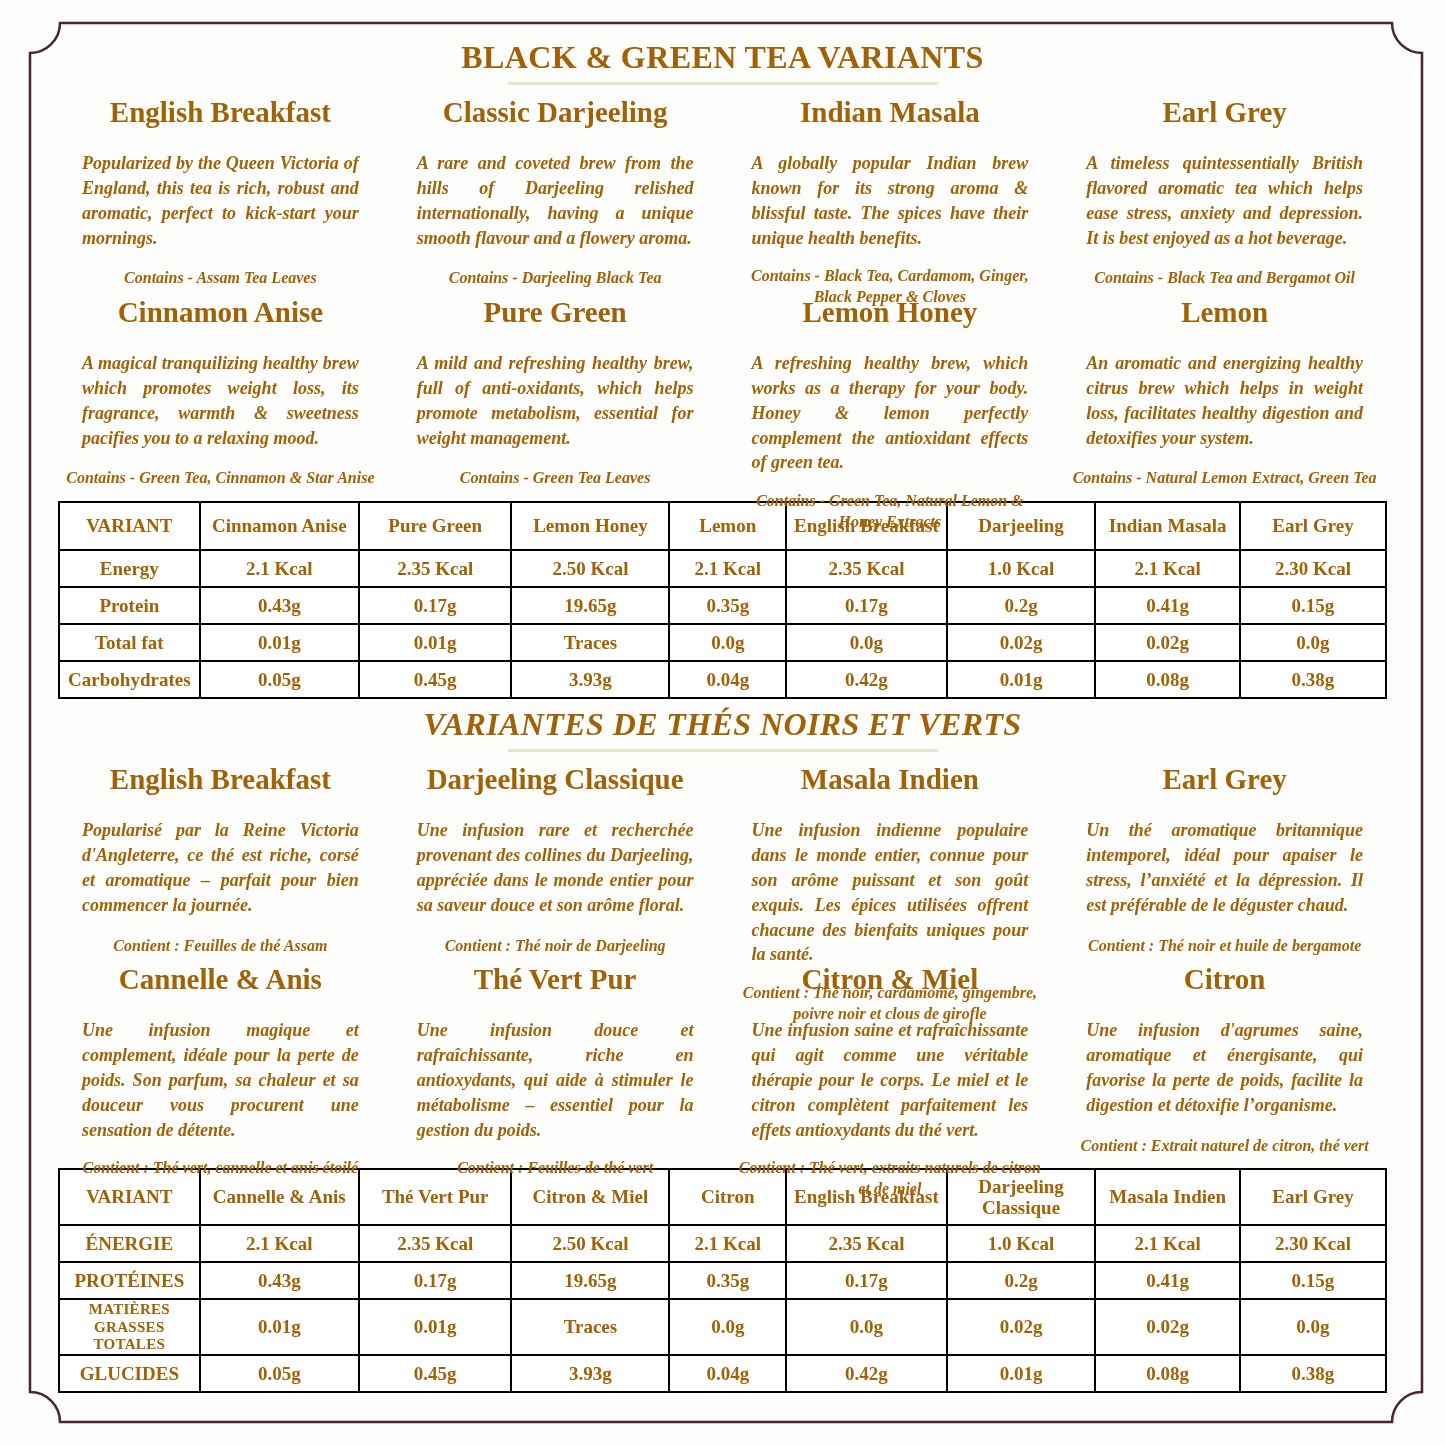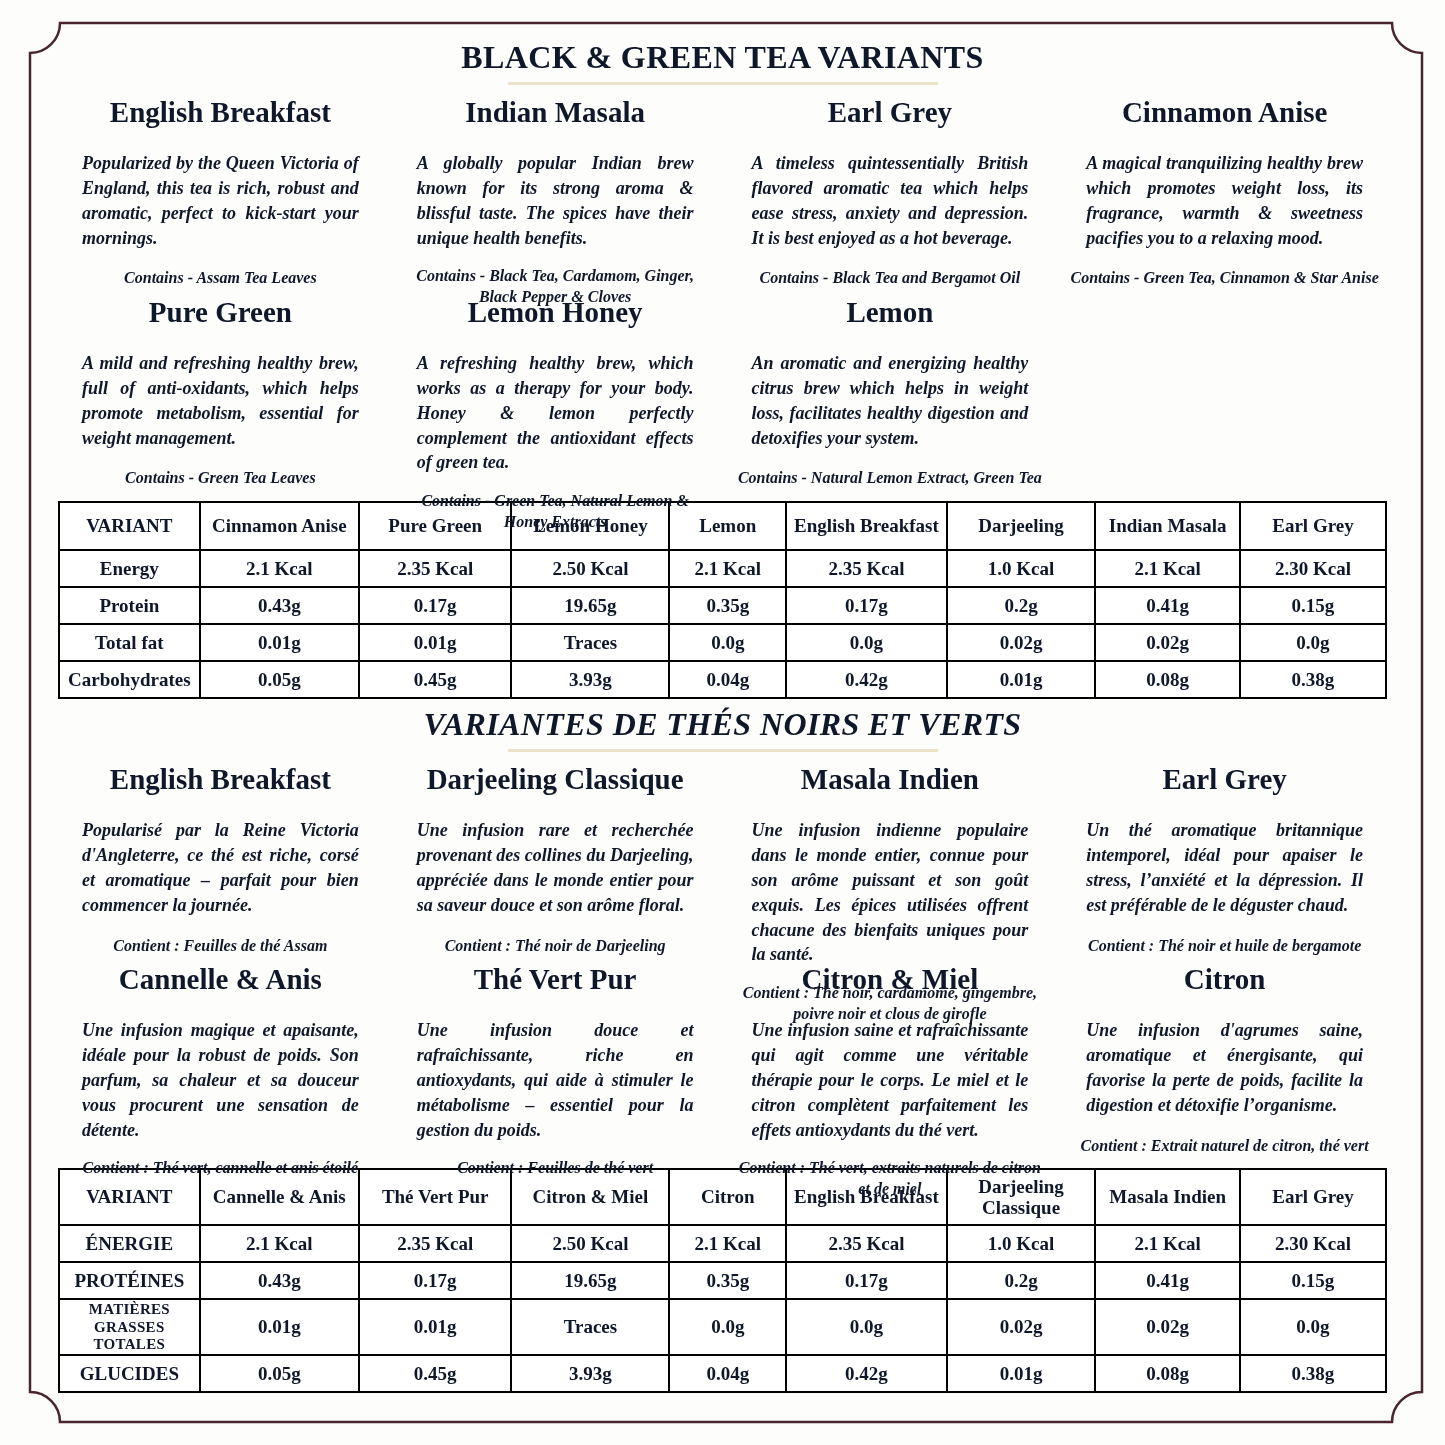--- a/index.html
+++ b/index.html
@@ -1,20 +1,20 @@
 <!DOCTYPE html>
 <html style="--underline: #ebe4c9;"><head>
 <meta charset="utf-8">
 <style>
   html,body{margin:0;padding:0;background:#ffffff;}
   .page{
     position:relative;
     width:1445px;height:1445px;
     background:#fdfdfb;
-    color:#0f172a;
+    color:#a16207;
     font-family:"Liberation Serif","DejaVu Serif",serif;
     overflow:hidden;
   }
   .frame{position:absolute;left:0;top:0;pointer-events:none;}
   .content{position:relative;padding:40px 58px 0;}
   .section-title{
     margin:0;text-align:center;
     font-size:32px;font-weight:700;letter-spacing:.4px;
     line-height:1.1;
   }
@@ -63,20 +63,25 @@
   <div class="content">
 
     <section>
       <h1 class="section-title">BLACK &amp; GREEN TEA VARIANTS</h1>
       <div class="title-underline"></div>
       <div class="cards" id="en-cards">
           <div class="tea-card">
             <h3 class="tea-name">English Breakfast</h3>
             <p class="tea-desc">Popularized by the Queen Victoria of England, this tea is rich, robust and aromatic, perfect to kick-start your mornings.</p>
             <div class="tea-contains">Contains - Assam Tea Leaves</div>
+          </div>
+          <div class="tea-card">
+            <h3 class="tea-name">Classic Darjeeling</h3>
+            <p class="tea-desc">A rare and coveted brew from the hills of Darjeeling relished internationally, having a unique smooth flavour and a flowery aroma.</p>
+            <div class="tea-contains">Contains - Darjeeling Black Tea</div>
           </div>
           <div class="tea-card">
             <h3 class="tea-name">Indian Masala</h3>
             <p class="tea-desc">A globally popular Indian brew known for its strong aroma &amp; blissful taste. The spices have their unique health benefits.</p>
             <div class="tea-contains">Contains - Black Tea, Cardamom, Ginger, Black Pepper &amp; Cloves</div>
           </div>
           <div class="tea-card">
             <h3 class="tea-name">Earl Grey</h3>
             <p class="tea-desc">A timeless quintessentially British flavored aromatic tea which helps ease stress, anxiety and depression. It is best enjoyed as a hot beverage.</p>
             <div class="tea-contains">Contains - Black Tea and Bergamot Oil</div>
@@ -195,21 +200,21 @@
             <p class="tea-desc">Une infusion indienne populaire dans le monde entier, connue pour son arôme puissant et son goût exquis. Les épices utilisées offrent chacune des bienfaits uniques pour la santé.</p>
             <div class="tea-contains">Contient : Thé noir, cardamome, gingembre, poivre noir et clous de girofle</div>
           </div>
           <div class="tea-card">
             <h3 class="tea-name">Earl Grey</h3>
             <p class="tea-desc">Un thé aromatique britannique intemporel, idéal pour apaiser le stress, l’anxiété et la dépression. Il est préférable de le déguster chaud.</p>
             <div class="tea-contains">Contient : Thé noir et huile de bergamote</div>
           </div>
           <div class="tea-card">
             <h3 class="tea-name">Cannelle &amp; Anis</h3>
-            <p class="tea-desc">Une infusion magique et apaisante, idéale pour la robust de poids. Son parfum, sa chaleur et sa douceur vous procurent une sensation de détente.</p>
+            <p class="tea-desc">Une infusion magique et complement, idéale pour la perte de poids. Son parfum, sa chaleur et sa douceur vous procurent une sensation de détente.</p>
             <div class="tea-contains">Contient : Thé vert, cannelle et anis étoilé</div>
           </div>
           <div class="tea-card">
             <h3 class="tea-name">Thé Vert Pur</h3>
             <p class="tea-desc">Une infusion douce et rafraîchissante, riche en antioxydants, qui aide à stimuler le métabolisme – essentiel pour la gestion du poids.</p>
             <div class="tea-contains">Contient : Feuilles de thé vert</div>
           </div>
           <div class="tea-card">
             <h3 class="tea-name">Citron &amp; Miel</h3>
             <p class="tea-desc">Une infusion saine et rafraîchissante qui agit comme une véritable thérapie pour le corps. Le miel et le citron complètent parfaitement les effets antioxydants du thé vert.</p>

